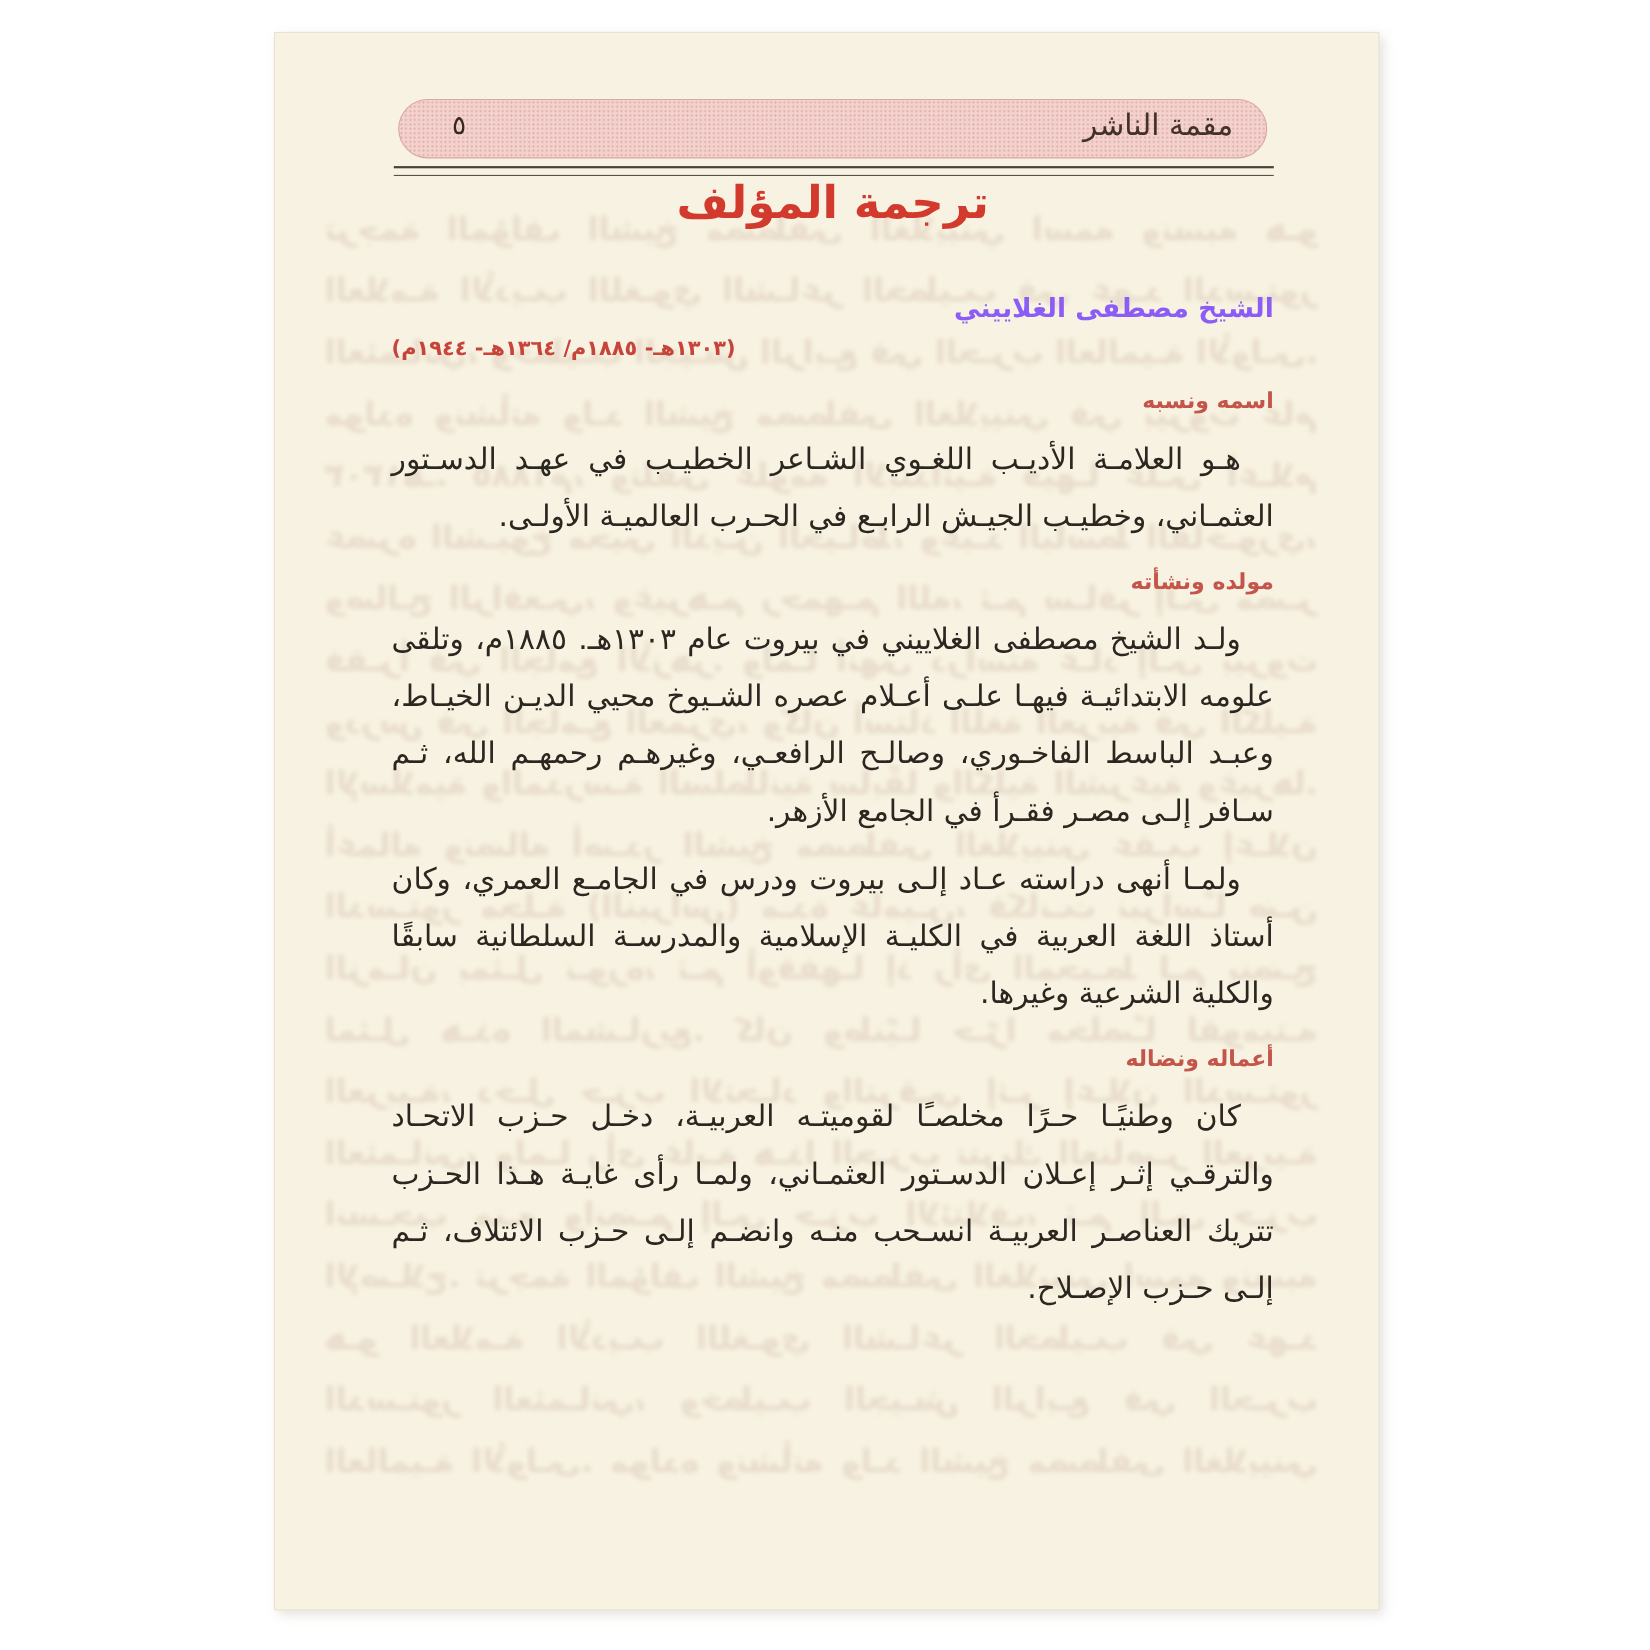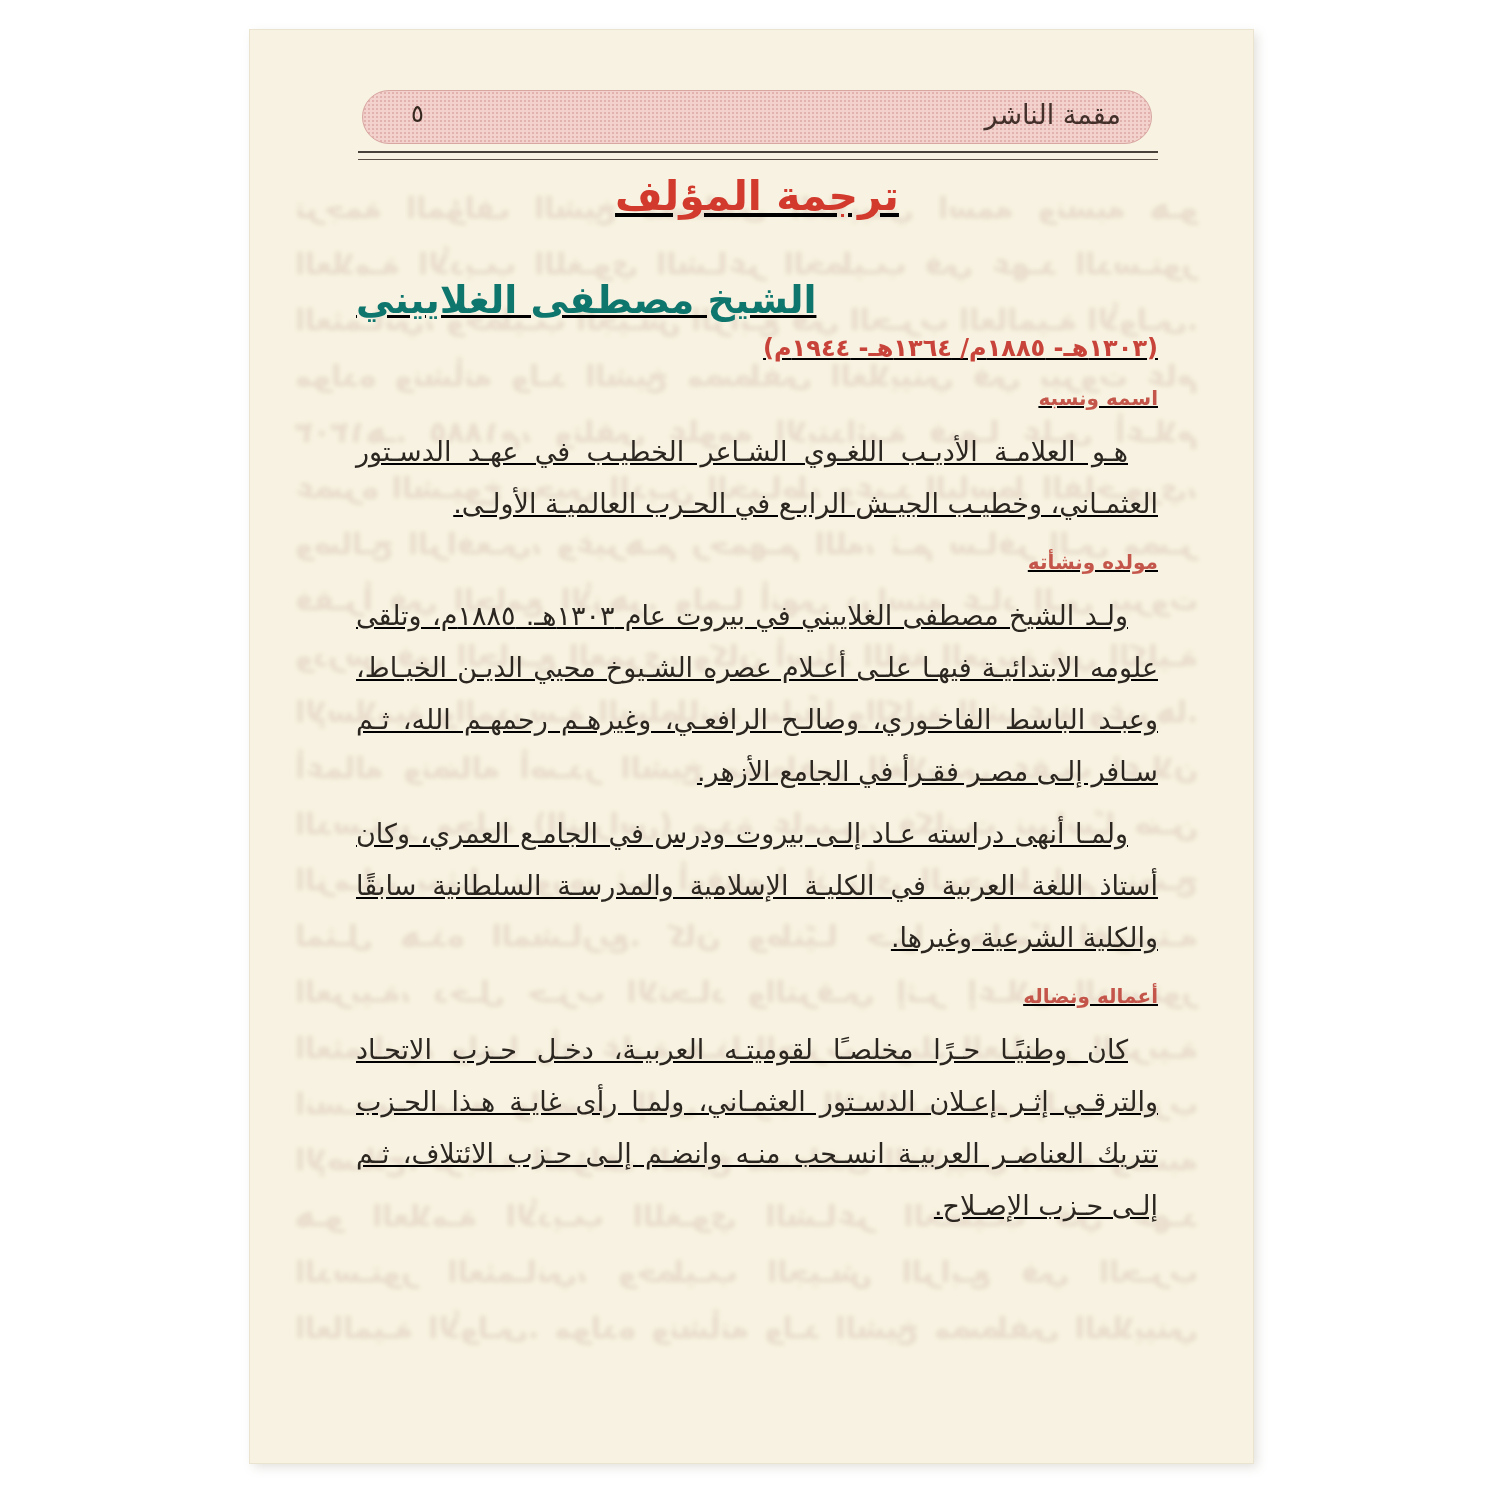--- a/index.html
+++ b/index.html
@@ -39,35 +39,35 @@
   .header-title {
     font-size: 27px; color: #43302a; direction: rtl; font-weight: 400;
   }
   .page-num { font-size: 24px; color: #35281f; }
   .rule {
     position: absolute; left: 108px; top: 121px; width: 800px; height: 6px;
     border-top: 2px solid #48413a; border-bottom: 1px solid #5a5048;
     z-index: 2;
   }
   .content {
-    position: absolute; left: 106px; top: 128px; width: 802px;
-    direction: rtl; z-index: 2; text-decoration: underline;
+    position: absolute; left: 106px; top: 116px; width: 802px;
+    direction: rtl; z-index: 2;
   }
   .title {
     margin: 14px 0 0 0; text-align: center;
     font-size: 41px; font-weight: bold; color: #d23a2d;
     letter-spacing: 0px;
   }
   .author {
-    margin-top: 58px; text-align: left;
-    font-size: 38px; font-weight: bold; color: #0f766e;
+    margin-top: 58px; text-align: right;
+    font-size: 24px; font-weight: bold; color: #8b5cf6;
   }
   .dates {
-    margin-top: 12px; text-align: right;
-    font-size: 24px; font-weight: bold; color: #c8433a;
+    margin-top: 12px; text-align: left;
+    font-size: 19px; font-weight: bold; color: #c8433a;
   }
   .sections { margin-top: 24px; }
   .sec-heading {
     font-size: 20px; font-weight: bold; color: #c4554a;
     text-align: right; margin: 20px 0 16px 0;
   }
   .para {
     font-size: 27px; color: #2b2620;
     line-height: 52px;
     text-align: justify; text-align-last: right;

